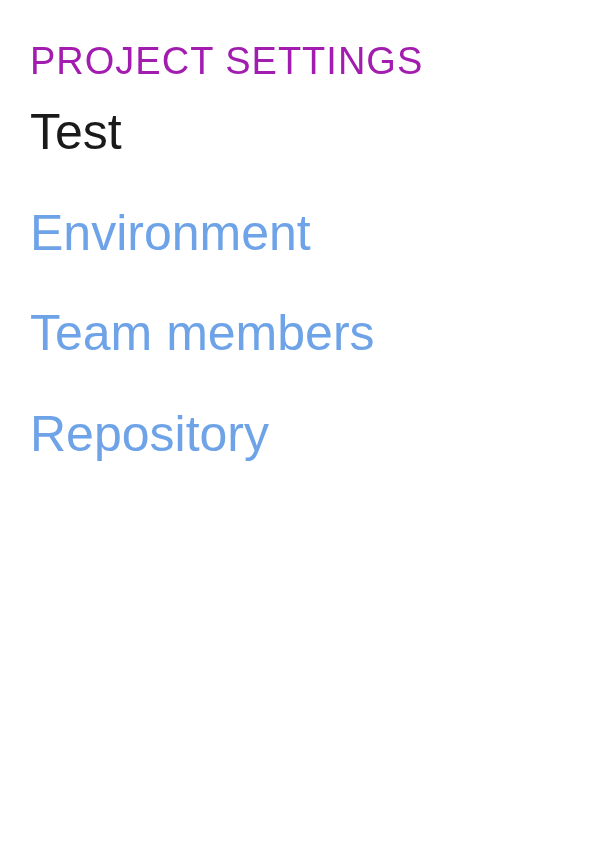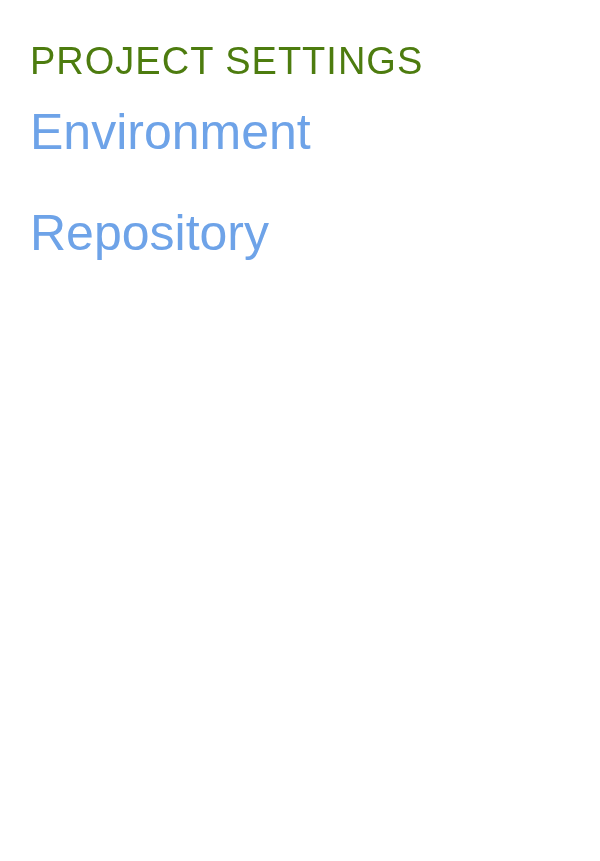--- a/index.html
+++ b/index.html
@@ -8,21 +8,21 @@
       box-sizing: border-box;
     }
     body {
       font-family: -apple-system, BlinkMacSystemFont, "Segoe UI", "Helvetica Neue", Arial, sans-serif;
       background: #ffffff;
       width: 600px;
       height: 861px;
       padding: 40px 30px;
     }
     .nav-header {
-      color: #4d7c0f;
+      color: #a21caf;
       font-size: 38px;
       font-weight: 400;
       letter-spacing: 1px;
       margin-bottom: 18px;
     }
     .nav-item {
       display: block;
       font-size: 50px;
       font-weight: 400;
       line-height: 1.25;
@@ -37,25 +37,31 @@
     .nav-item.link {
       color: #6EA3E8;
     }
   </style>
 </head>
 <body>
 
 <nav>
   <div class="nav-header">PROJECT SETTINGS</div>
 
+  <a class="nav-item active">
+    <span>Test</span>
+  </a>
 
 
 
   <a class="nav-item link">
     <span>Environment</span>
   </a>
 
+  <a class="nav-item link">
+    <span>Team members</span>
+  </a>
 
   <a class="nav-item link">
     <span>Repository</span>
   </a>
 
 </nav>
 
 </body></html>

